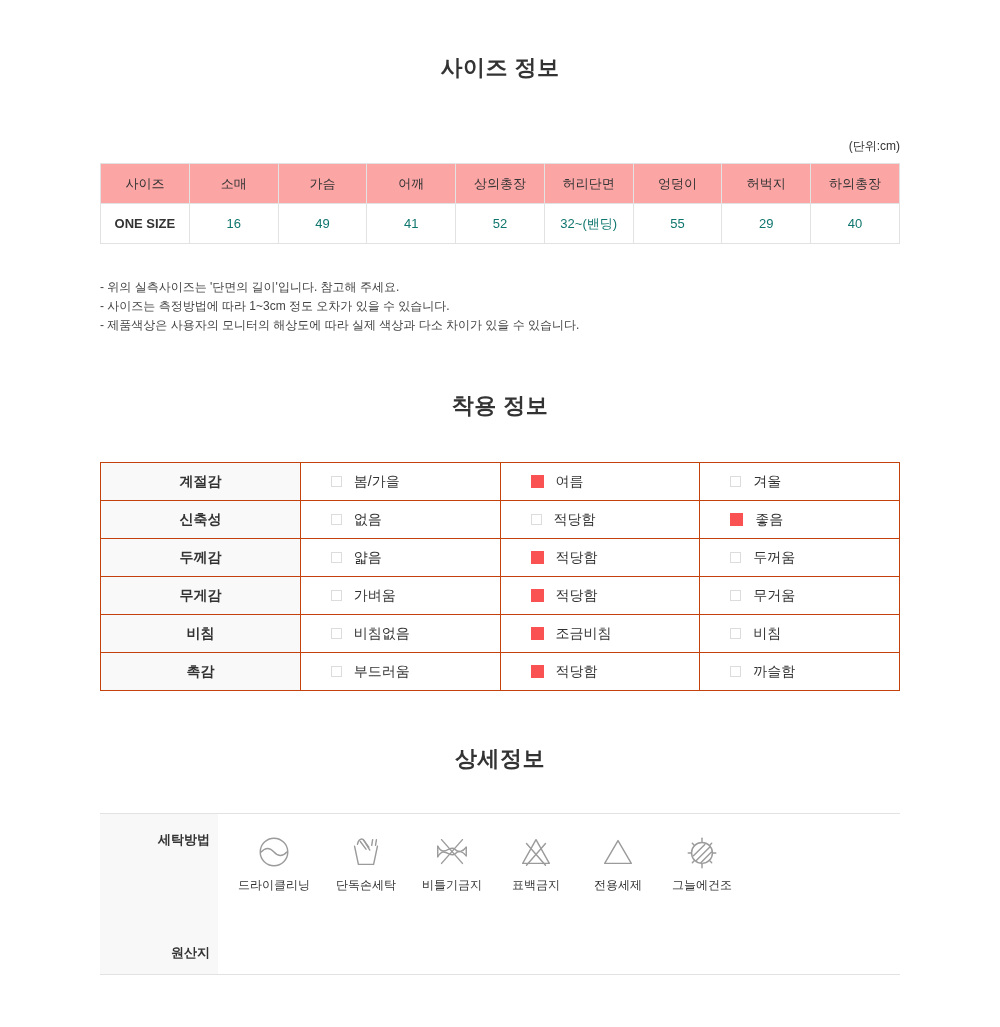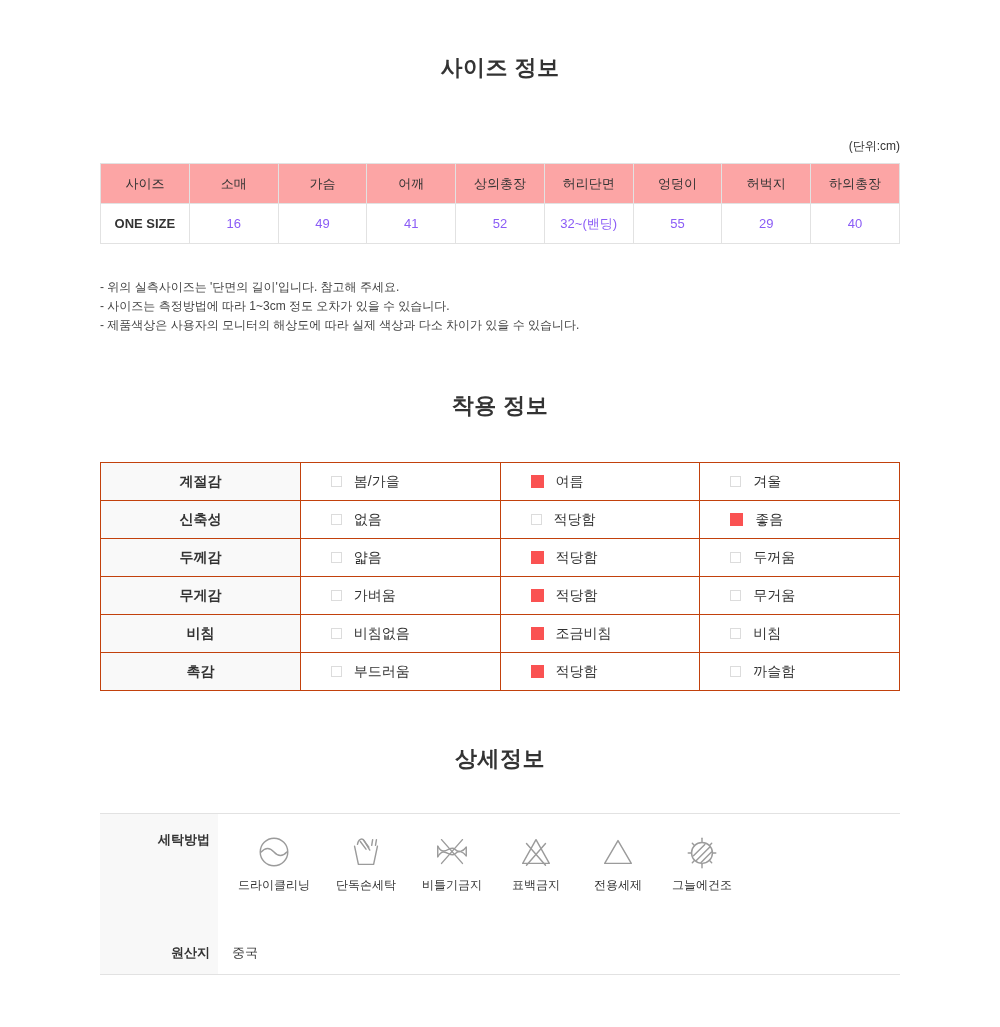--- a/index.html
+++ b/index.html
@@ -9,21 +9,21 @@
 
   .section-title { font-size:22px; font-weight:700; text-align:center; color:#333;
                    margin:0; letter-spacing:0.5px; line-height:28px; }
 
   .unit-label { text-align:right; font-size:12px; color:#333; margin-top:56px; margin-bottom:8px; }
 
   table.size-table { width:100%; border-collapse:collapse; table-layout:fixed; }
   .size-table th, .size-table td { border:1px solid #e2e2e2; height:40px; text-align:center;
                                    font-size:13px; vertical-align:middle; padding:0; }
   .size-table th { background:#fca5a5; font-weight:400; color:#333; }
-  .size-table td { color:#8b5cf6; font-weight:400; }
+  .size-table td { color:#0f766e; font-weight:400; }
   .size-table td.size-name { font-weight:700; color:#333; }
 
   .notes { margin-top:34px; }
   .notes p { margin:0; font-size:12px; color:#444; line-height:19px; }
 
   .fit-title { margin-top:57px; }
 
   table.fit-table { width:100%; border-collapse:collapse; table-layout:fixed; margin-top:42px; }
   .fit-table th, .fit-table td { border:1px solid #c2410c; height:38px; font-size:14px; padding:0; }
   .fit-table th { background:#f9f9f9; font-weight:700; color:#333; text-align:center; width:25%; }
@@ -296,17 +296,16 @@
             <path d="M27.7 28.7 L30.2 31.2"></path>
           </svg>
           <span class="wlabel">그늘에건조</span>
         </div>
 
 
       </div>
     </div>
     <div class="detail-row origin-row">
       <div class="detail-side">원산지</div>
-      <div class="origin-content">중국</div>
     </div>
   </div>
 
 </div>
 
 </body></html>

